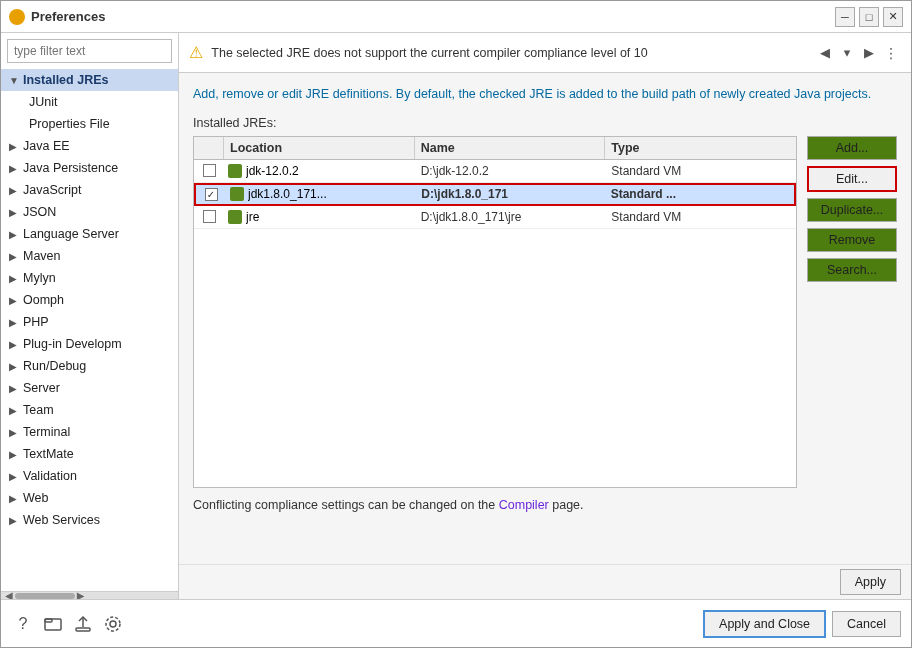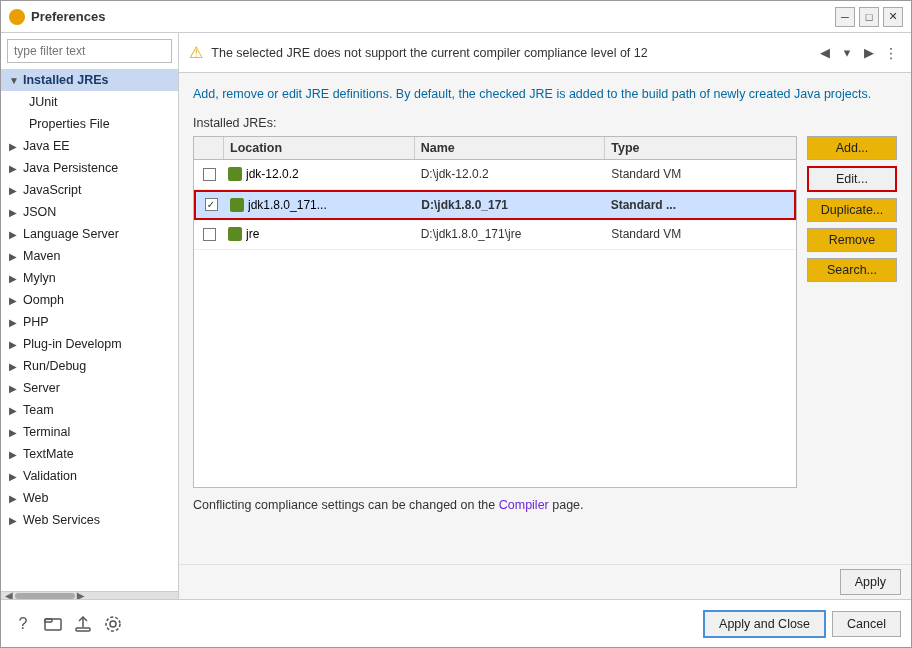--- a/index.html
+++ b/index.html
@@ -215,21 +215,21 @@
     .jre-table-header-cell:last-child { border-right: none; }
     .jre-table-body {
       flex: 1;
       overflow-y: auto;
     }
     .jre-row {
       display: grid;
       grid-template-columns: 30px 1fr 1fr 1fr;
       border-bottom: 1px solid #eee;
       align-items: center;
-      height: 30px;
+      height: 23px;
     }
     .jre-row.selected-row {
       background: #cce0ff;
       border: 2px solid #cc0000;
     }
     .jre-cell {
       padding: 2px 6px;
       font-size: 12px;
       color: #333;
       overflow: hidden;
@@ -286,21 +286,21 @@
       display: flex;
       flex-direction: column;
       gap: 6px;
       width: 90px;
       flex-shrink: 0;
     }
     .side-btn {
       padding: 4px 8px;
       font-size: 12.5px;
       border: 1px solid #aaa;
-      background: #eab308;
+      background: #4d7c0f;
       cursor: pointer;
       text-align: center;
       color: #222;
     }
     .side-btn.highlighted {
       border: 2px solid #cc0000;
       background: #f0f0f0;
     }
 
     .compliance-bar {
@@ -529,21 +529,21 @@
         <span class="sidebar-scroll-arrow">◀</span>
         <div class="sidebar-scrollbar-thumb"></div>
         <span class="sidebar-scroll-arrow">▶</span>
       </div>
     </div>
 
     <div class="right-panel">
 
       <div class="warning-bar">
         <span class="warning-icon">⚠</span>
-        <span class="warning-text">The selected JRE does not support the current compiler compliance level of 12</span>
+        <span class="warning-text">The selected JRE does not support the current compiler compliance level of 10</span>
         <div class="warning-nav">
           <button class="warning-nav-btn">◀</button>
           <button class="warning-nav-btn">▾</button>
           <button class="warning-nav-btn">▶</button>
           <button class="warning-menu-btn">⋮</button>
         </div>
       </div>
 
       <div class="panel-body">
         <p class="description-text">Add, remove or edit JRE definitions. By default, the checked JRE is added to the build path of newly created Java projects.</p>

